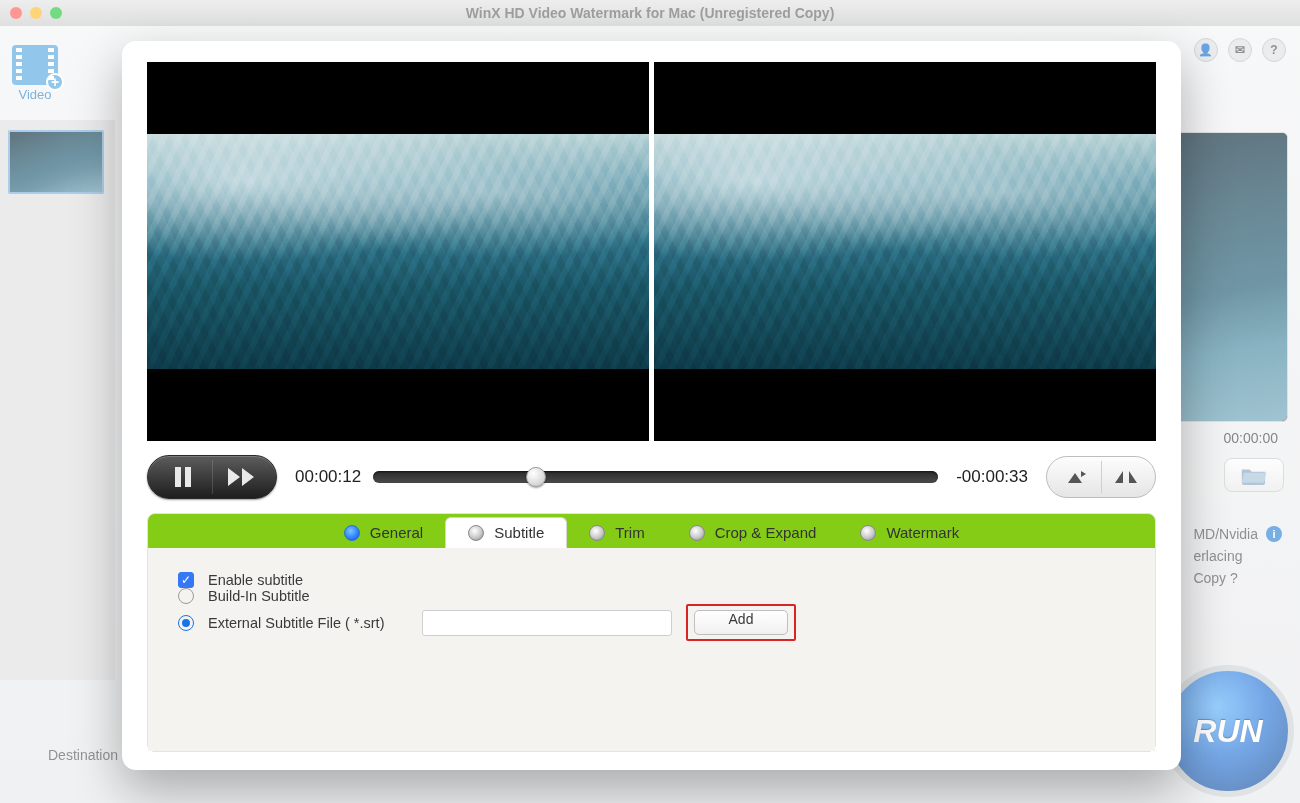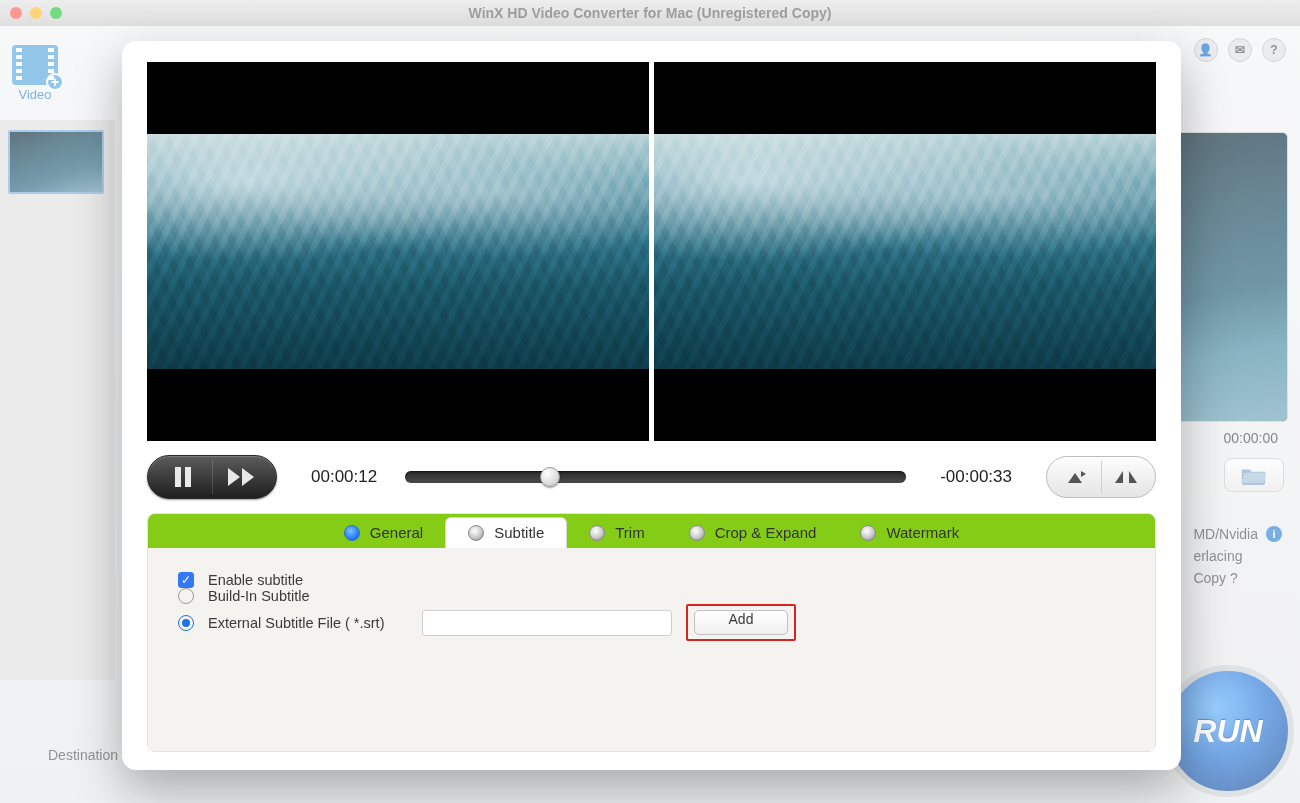--- a/index.html
+++ b/index.html
@@ -39,21 +39,21 @@
 .ocean{position:absolute;left:0;right:0;top:72px;bottom:72px;
   background:
     radial-gradient(140% 90% at 20% 20%,rgba(255,255,255,.6) 0%,rgba(255,255,255,0) 38%),
     radial-gradient(120% 70% at 70% 25%,rgba(255,255,255,.4) 0%,rgba(255,255,255,0) 40%),
     linear-gradient(180deg,#bcd5d8 0%,#6ba1b0 20%,#2f7085 45%,#1b5666 65%,#0e3a48 100%);
 }
 .ocean::after{content:"";position:absolute;inset:0;background:
   repeating-linear-gradient(115deg,rgba(255,255,255,.22) 0 6px,transparent 6px 14px),
   repeating-linear-gradient(65deg,rgba(0,30,40,.18) 0 7px,transparent 7px 16px);
   mix-blend-mode:overlay;opacity:.5}
-.controls{display:flex;align-items:center;gap:28px;margin:14px 25px 0 25px}
+.controls{display:flex;align-items:center;gap:12px;margin:14px 25px 0 25px}
 .play-pill{display:flex;background:linear-gradient(#5c5c5c,#1e1e1e);border-radius:22px;padding:4px 6px;border:1px solid #2a2a2a;box-shadow:0 1px 2px rgba(0,0,0,.4),inset 0 1px 0 rgba(255,255,255,.2)}
 .pp-btn{width:58px;height:34px;display:flex;align-items:center;justify-content:center;color:#e9e9e9}
 .pp-btn+.pp-btn{border-left:1px solid rgba(255,255,255,.15)}
 .time-cur{font-size:17px;font-variant-numeric:tabular-nums;color:#222;margin-left:6px}
 .progress{flex:1;display:flex;align-items:center}
 .track{flex:1;height:12px;border-radius:6px;background:linear-gradient(#2a2a2a,#4a4a4a);position:relative;box-shadow:inset 0 1px 2px rgba(0,0,0,.6)}
 .knob{position:absolute;left:27%;top:-4px;width:20px;height:20px;border-radius:50%;background:radial-gradient(circle at 35% 30%,#fff 0%,#dcdcdc 60%,#b9b9b9 100%);border:1px solid #9a9a9a;box-shadow:0 1px 2px rgba(0,0,0,.4)}
 .time-rem{font-size:17px;font-variant-numeric:tabular-nums;color:#222;margin:0 6px}
 .flip-pill{display:flex;background:linear-gradient(#fdfdfd,#e5e5e5);border-radius:22px;padding:4px 6px;border:1px solid #bdbdbd}
 .flip-btn{width:48px;height:32px;display:flex;align-items:center;justify-content:center;color:#555}
@@ -82,21 +82,21 @@
 </style>
 </head>
 <body>
 
 <div class="titlebar">
   <div class="traffic">
     <span class="t-red"></span>
     <span class="t-yellow"></span>
     <span class="t-green"></span>
   </div>
-  <div class="title">WinX HD Video Converter for Mac (Unregistered Copy)</div>
+  <div class="title">WinX HD Video Watermark for Mac (Unregistered Copy)</div>
 </div>
 
 <div class="mainbase">
   <div class="toolbar-top">
     <div class="video-btn">
       <div class="vicon">
           <span class="plus">+</span>
         </div>
       <span>Video</span>
     </div>

